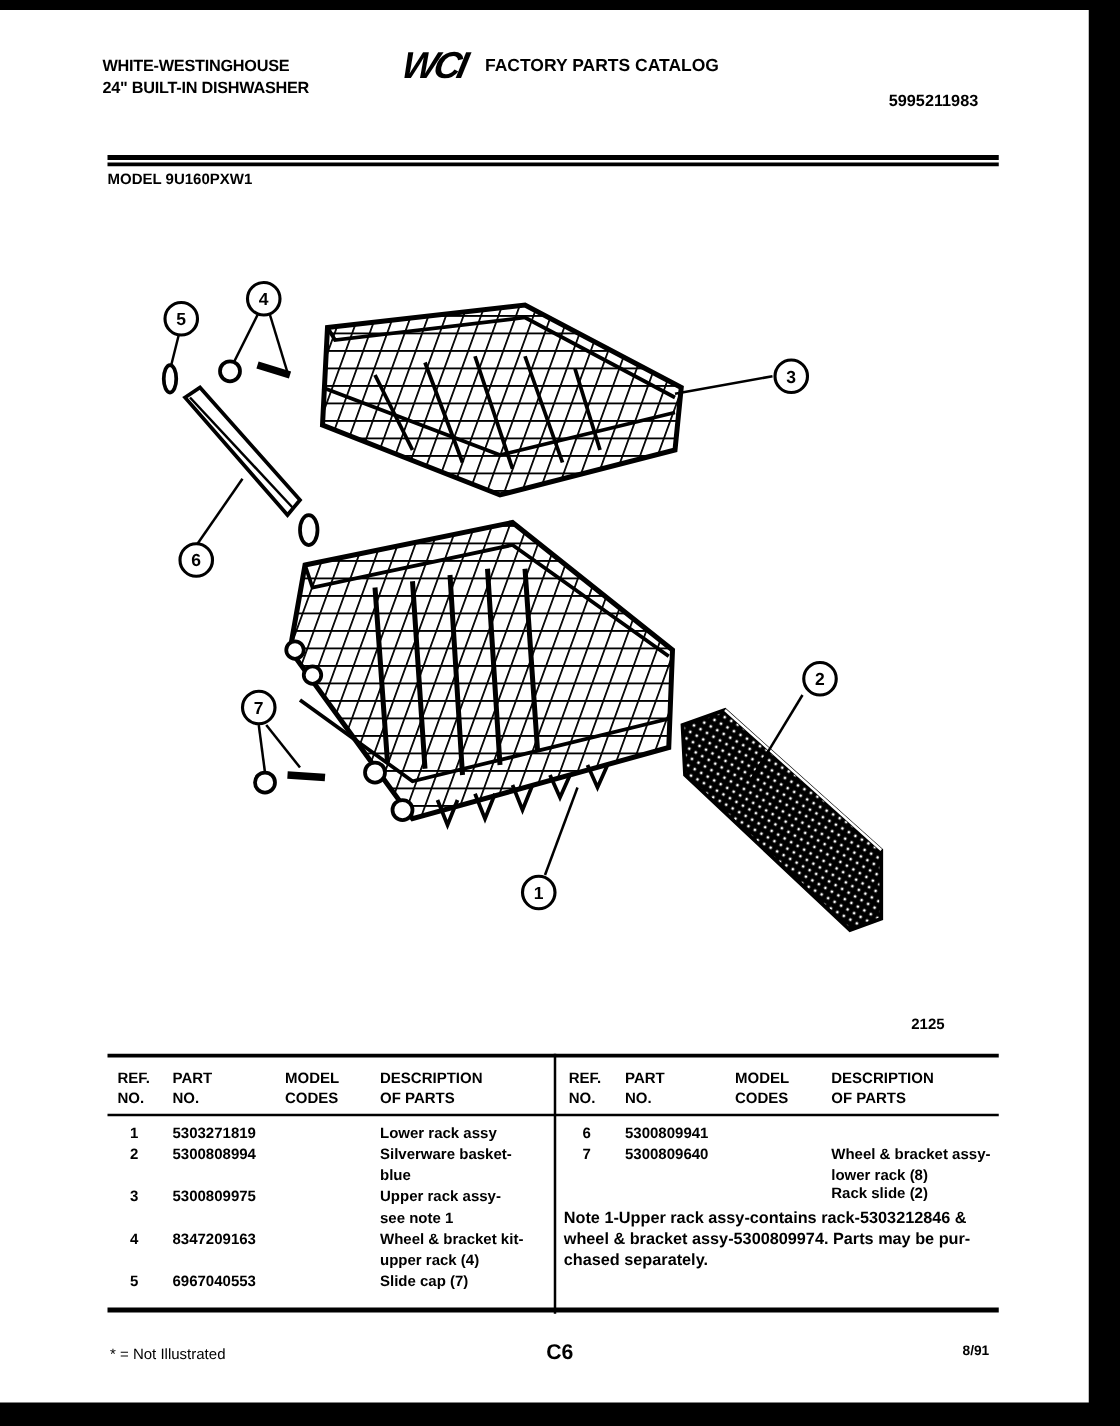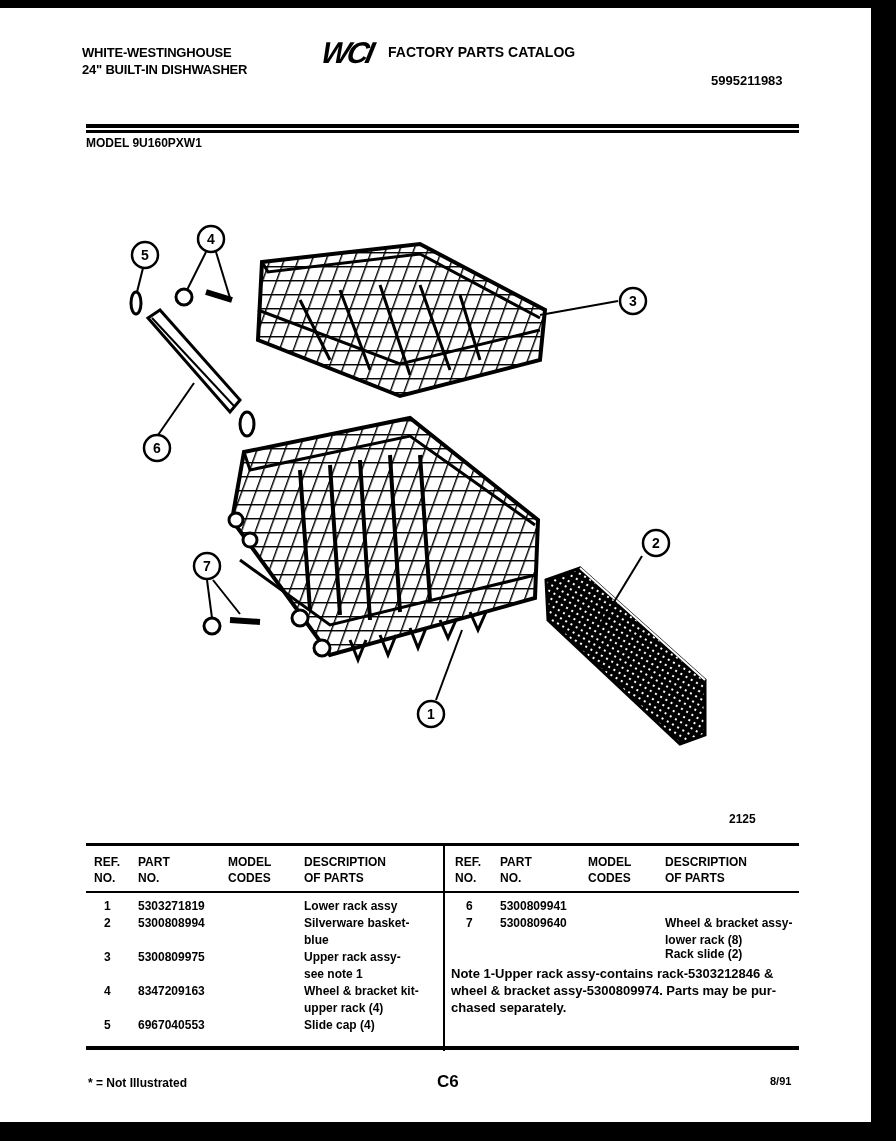--- a/index.html
+++ b/index.html
@@ -20,21 +20,21 @@
   .catalog-no { left: 711px; top: 44px; font-size: 13px; font-weight: bold; }
   .rule-thick { left: 86px; top: 116px; width: 713px; height: 4px; background: #000; }
   .rule-thin { left: 86px; top: 125px; width: 713px; height: 3px; background: #000; }
   .model { left: 86px; top: 136px; font-size: 12px; font-weight: bold; }
   .diagram { left: 60px; top: 180px; width: 760px; height: 620px; }
   .fig-no { left: 729px; top: 804px; font-size: 12px; font-weight: bold; }
   .tbl-rule { background: #000; position: absolute; }
   .th { font-size: 12px; font-weight: bold; line-height: 16px; }
   .td { font-size: 12px; line-height: 17px; font-weight: bold; }
   .note { left: 451px; top: 965px; width: 350px; font-size: 13px; font-weight: bold; line-height: 17px; }
-  .footer-l { left: 88px; top: 1076px; font-size: 12px; font-weight: bold; }
+  .footer-l { left: 88px; top: 1076px; font-size: 12px; font-weight: normal; }
   .footer-c { left: 437px; top: 1072px; font-size: 17px; font-weight: bold; }
   .footer-r { left: 770px; top: 1075px; font-size: 11px; font-weight: bold; }
   .callout-text { font-family: "Liberation Sans", sans-serif; font-weight: bold; font-size: 14px; }
 </style>
 </head>
 <body>
 
 <div class="page">
 
   <div class="abs hdr-left" style="top:36px;">
@@ -207,21 +207,21 @@
 
     <div class="abs td" style="left:104px; top:975px;">4</div>
     <div class="abs td" style="left:138px; top:975px;">8347209163</div>
     <div class="abs td" style="left:304px; top:975px;">
       <div>Wheel &amp; bracket kit-</div>
         <div>upper rack (4)</div>
     </div>
 
     <div class="abs td" style="left:104px; top:1009px;">5</div>
     <div class="abs td" style="left:138px; top:1009px;">6967040553</div>
-    <div class="abs td" style="left:304px; top:1009px;">Slide cap (4)</div>
+    <div class="abs td" style="left:304px; top:1009px;">Slide cap (7)</div>
 
     <div class="abs td" style="left:466px; top:890px;">6</div>
     <div class="abs td" style="left:500px; top:890px;">5300809941</div>
     <div class="abs td" style="left:665px; top:938px;">Rack slide (2)</div>
 
     <div class="abs td" style="left:466px; top:907px;">7</div>
     <div class="abs td" style="left:500px; top:907px;">5300809640</div>
     <div class="abs td" style="left:665px; top:907px;">
       <div>Wheel &amp; bracket assy-</div>
         <div>lower rack (8)</div>

